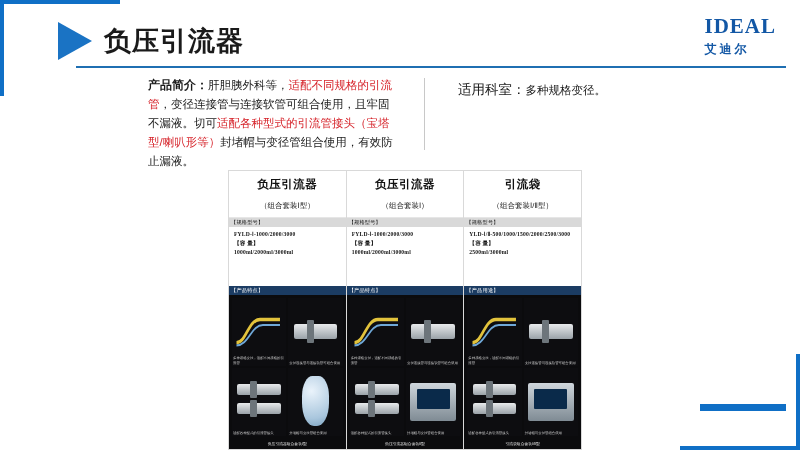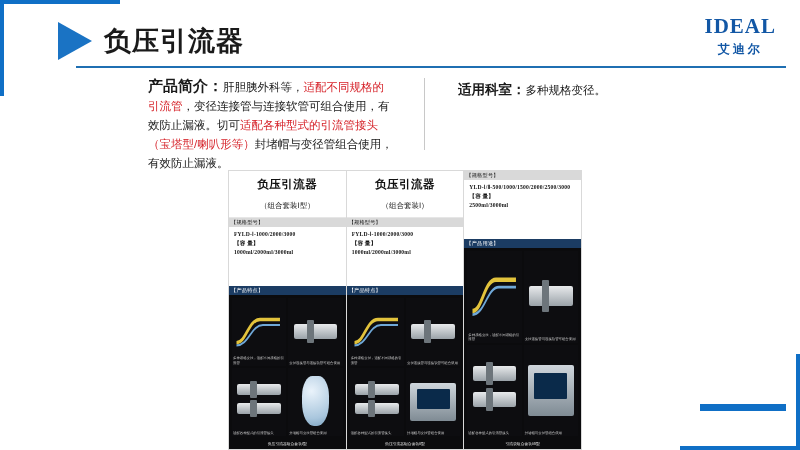--- a/index.html
+++ b/index.html
@@ -25,44 +25,44 @@
     border-left:34px solid #1a73c4;
     border-top:19px solid transparent;
     border-bottom:19px solid transparent;
   }
   .title{
     position:absolute;left:104px;top:22px;
     font-size:27px;line-height:38px;font-weight:bold;color:#1a1a1a;
     letter-spacing:1px;
   }
   .logo{
-    position:absolute;right:24px;top:14px;text-align:center;
+    position:absolute;right:24px;top:14px;text-align:left;
   }
   .logo .brand{
     font-size:21px;font-weight:bold;color:#1257a5;letter-spacing:1px;
     font-family:"Liberation Serif",serif;
   }
   .logo .brand-cn{
     font-size:12px;color:#1257a5;letter-spacing:3px;margin-top:2px;font-weight:bold;
   }
 
   
   .intro{
     position:absolute;left:148px;top:76px;width:245px;
     font-size:11.5px;line-height:19px;color:#1a1a1a;
   }
-  .intro .lbl{font-size:15px;font-weight:bold;color:#1a1a1a;}
+  .intro .lbl{font-size:12px;font-weight:bold;color:#1a1a1a;}
   .hl{color:#d6232a;}
   .divider-v{position:absolute;left:424px;top:78px;width:1px;height:72px;background:#c8c8c8;}
 
   .dept{
     position:absolute;left:458px;top:80px;width:250px;
     font-size:11.5px;line-height:19px;color:#1a1a1a;
   }
-  .dept .lbl{font-size:13.5px;font-weight:bold;}
+  .dept .lbl{font-size:13.5px;font-weight:normal;}
 
   
   .table{
     position:absolute;left:228px;top:170px;width:352px;height:278px;
     background:#ffffff;border:1px solid #d9d9d9;
     display:flex;
   }
   .col{flex:1;border-right:1px solid #d9d9d9;display:flex;flex-direction:column;}
   .col:last-child{border-right:none;}
   .col-head{
@@ -128,21 +128,21 @@
 <div class="accent-bar"></div>
 
 <div class="play-icon"></div>
 <div class="title">负压引流器</div>
 <div class="logo">
   <div class="brand">IDEAL</div>
   <div class="brand-cn">艾迪尔</div>
 </div>
 
 <div class="intro">
-  <span class="lbl">产品简介：</span><span>肝胆胰外科等，</span><span class="hl">适配不同规格的引流管</span><span>，变径连接管与连接软管可组合使用，有效防止漏液。切可</span><span class="hl">适配各种型式的引流管接头（宝塔型/喇叭形等）</span><span>封堵帽与变径管组合使用，有效防止漏液。</span>
+  <span class="lbl">产品简介：</span><span>肝胆胰外科等，</span><span class="hl">适配不同规格的引流管</span><span>，变径连接管与连接软管可组合使用，且牢固不漏液。切可</span><span class="hl">适配各种型式的引流管接头（宝塔型/喇叭形等）</span><span>封堵帽与变径管组合使用，有效防止漏液。</span>
 </div>
 <div class="divider-v"></div>
 
 <div class="dept">
   <span class="lbl">适用科室：</span><span>多种规格变径。</span>
 </div>
 
 <div class="table">
 
   <div class="col">
@@ -219,20 +219,24 @@
               <div class="screen"></div>
             </div>
           <div class="cap">封堵帽与变径管组合使用</div>
         </div>
       </div>
     </div>
     <div class="footer-note">负压引流器组合套装Ⅱ型</div>
   </div>
 
   <div class="col">
+    <div class="col-head">
+      <div class="h1">引流袋</div>
+      <div class="h2">（组合套装Ⅰ/Ⅱ型）</div>
+    </div>
     <div class="sec-label">【规格型号】</div>
     <div class="spec">
       <div class="line b">YLD-Ⅰ/Ⅱ-500/1000/1500/2000/2500/3000</div>
       <div class="line b">【容    量】</div>
       <div class="line b">2500ml/3000ml</div>
     </div>
     <div class="sec-label dark">【产品用途】</div>
     <div class="photos">
       <div class="photos-grid">
         <div class="ph">

